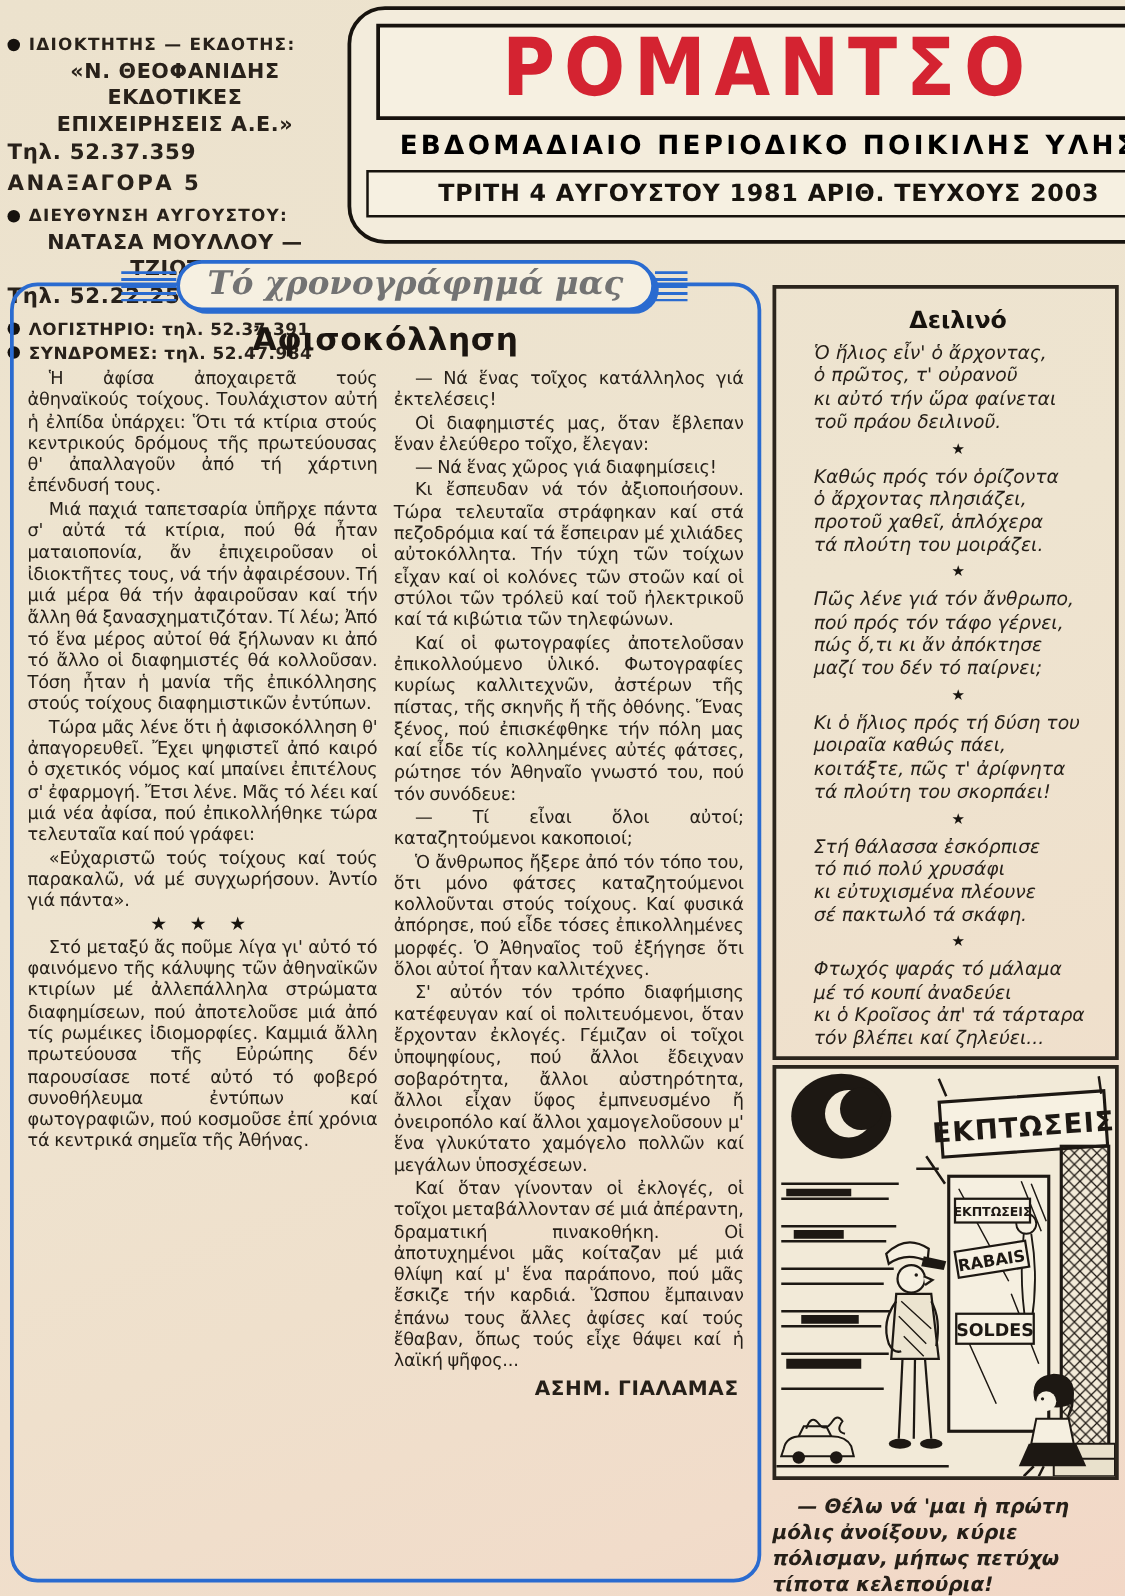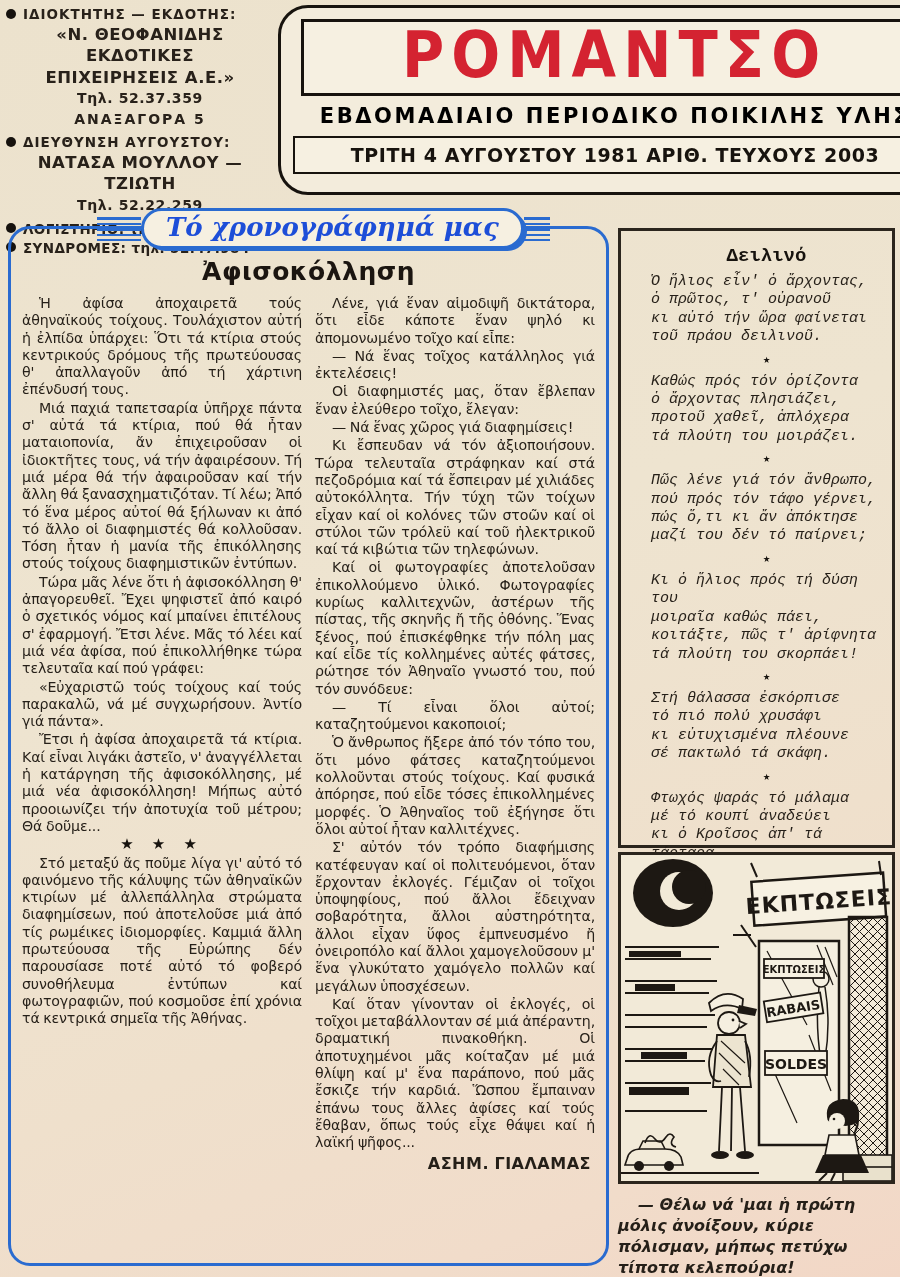--- a/index.html
+++ b/index.html
@@ -2,56 +2,56 @@
 <html><head>
 <meta charset="utf-8">
 <style>
   html,body{margin:0;padding:0;background:#b8b0a0;}
   .page{
     position:relative;width:900px;height:1277px;margin:0 auto;overflow:hidden;
     background:linear-gradient(158deg,#ece2cd 0%,#eee4d0 45%,#efe0cc 70%,#f1dcca 88%,#f2d7c6 100%);
     font-family:"DejaVu Sans",sans-serif;color:#28211a;
   }
   
-  .pub{position:absolute;left:6px;top:4px;width:268px;}
+  .pub{position:absolute;left:6px;top:26px;width:268px;}
   .pub .brow{display:flex;align-items:flex-start;gap:7px;margin-top:2px;}
   .bullet{width:10px;height:10px;border-radius:50%;background:#16120e;flex:0 0 auto;margin-top:3px;}
   .pub .lab{font-size:13.5px;font-weight:700;letter-spacing:1px;}
   .pub .big{font-size:16.5px;font-weight:800;text-align:center;line-height:1.3;letter-spacing:.5px;}
-  .pub .mid{font-size:14px;font-weight:700;text-align:center;line-height:1.45;letter-spacing:.6px;}
+  .pub .mid{font-size:17px;font-weight:700;text-align:left;line-height:1.45;letter-spacing:.6px;}
   .pub .inrow{font-size:13.5px;font-weight:700;letter-spacing:.4px;margin-top:1px;}
   
   .masthead{position:absolute;left:278px;top:5px;width:674px;height:190px;
     border:3px solid #17130e;border-radius:30px;background:#f3ecdc;box-sizing:border-box;}
   .logoBox{margin:11px 20px 0;border:3px solid #17130e;text-align:center;padding:4px 2px 7px;background:#f6f0e1;}
   .logo{font-size:57px;font-weight:900;color:#d42331;letter-spacing:7px;line-height:1.05;
     display:inline-block;transform:scaleY(1.12) scaleX(1.01);white-space:nowrap;}
   .subTitle{text-align:center;font-size:21px;font-weight:700;letter-spacing:2.6px;margin-top:8px;color:#000000;white-space:nowrap;}
   .dateBox{margin:8px 12px 0;border:2.5px solid #17130e;text-align:center;padding:6px 2px;background:#f6f0e1;}
   .dateLine{font-size:19px;font-weight:800;letter-spacing:.6px;color:#17130e;white-space:nowrap;}
   
   .artBox{position:absolute;left:8px;top:226px;width:601px;height:1040px;box-sizing:border-box;
     border:3.5px solid #2a6bd0;border-radius:22px;}
   .secLabelWrap{position:absolute;top:-21px;left:86px;display:flex;align-items:center;}
   .stripes{height:24px;background:repeating-linear-gradient(to bottom,#2a6bd0 0 2.5px,rgba(0,0,0,0) 2.5px 5.5px);}
   .stripes.l{width:44px;}
   .stripes.r{width:26px;}
   .secPill{border:3px solid #2a6bd0;border-radius:40px;background:#f6f0e1;padding:1px 22px 4px;
     box-shadow:4px 3px 0 -1px #2a6bd0;}
-  .secPill span{font-family:"DejaVu Serif",serif;font-style:italic;font-weight:700;font-size:26px;color:#1d4ed8;white-space:nowrap;}
+  .secPill span{font-family:"DejaVu Serif",serif;font-style:italic;font-weight:700;font-size:26px;color:#737373;white-space:nowrap;}
   .artTitle{text-align:center;font-size:25px;font-weight:800;margin-top:28px;color:#1b1510;letter-spacing:.5px;}
   .cols{display:flex;gap:13px;padding:9px 11px 0;}
   .col{width:284px;font-size:14.2px;line-height:17.3px;text-align:justify;color:#251f18;
     letter-spacing:-.15px;word-spacing:-.6px;}
   .col p{margin:0 0 1px;text-indent:17px;}
   .starDiv{text-align:center;font-size:15px;letter-spacing:7px;margin:7px 0 6px;text-indent:0 !important;color:#17130e;}
   .sig{text-align:right;font-weight:800;font-size:16px;margin-top:3px;padding-right:4px;letter-spacing:.5px;}
   
   .poemBox{position:absolute;left:618px;top:228px;width:277px;height:620px;box-sizing:border-box;
-    border:3px solid #2b251d;padding:14px 10px 0 30px;font-family:Liberation Mono, monospace;}
+    border:3px solid #2b251d;padding:14px 10px 0 30px;}
   .poemTitle{text-align:center;font-size:19px;font-weight:800;color:#17130e;margin-bottom:4px;}
   .stanza{font-style:italic;font-size:15px;line-height:18.4px;white-space:pre-line;margin-top:6px;color:#251f18;}
   .poemSep{text-align:center;font-size:12px;margin-top:5px;color:#17130e;}
   
   .cartoonBox{position:absolute;left:618px;top:852px;width:277px;height:332px;box-sizing:border-box;
     border:3px solid #2b251d;background:#f2ead8;}
   .caption{position:absolute;left:618px;top:1194px;width:280px;font-size:16px;font-style:italic;
     font-weight:600;line-height:1.32;color:#251f18;}
   .caption .cap{text-indent:20px;}
 </style>
@@ -104,26 +104,24 @@
     </div>
 
     <div class="artTitle">Ἀφισοκόλληση</div>
 
     <div class="cols">
       <div class="col">
         <p>Ἡ ἀφίσα ἀποχαιρετᾶ τούς ἀθηναϊκούς τοίχους. Τουλάχιστον αὐτή ἡ ἐλπίδα ὑπάρχει: Ὅτι τά κτίρια στούς κεντρικούς δρόμους τῆς πρωτεύουσας θ' ἀπαλλαγοῦν ἀπό τή χάρτινη ἐπένδυσή τους.</p>
         <p>Μιά παχιά ταπετσαρία ὑπῆρχε πάντα σ' αὐτά τά κτίρια, πού θά ἦταν ματαιοπονία, ἄν ἐπιχειροῦσαν οἱ ἰδιοκτῆτες τους, νά τήν ἀφαιρέσουν. Τή μιά μέρα θά τήν ἀφαιροῦσαν καί τήν ἄλλη θά ξανασχηματιζόταν. Τί λέω; Ἀπό τό ἕνα μέρος αὐτοί θά ξήλωναν κι ἀπό τό ἄλλο οἱ διαφημιστές θά κολλοῦσαν. Τόση ἦταν ἡ μανία τῆς ἐπικόλλησης στούς τοίχους διαφημιστικῶν ἐντύπων.</p>
         <p>Τώρα μᾶς λένε ὅτι ἡ ἀφισοκόλληση θ' ἀπαγορευθεῖ. Ἔχει ψηφιστεῖ ἀπό καιρό ὁ σχετικός νόμος καί μπαίνει ἐπιτέλους σ' ἐφαρμογή. Ἔτσι λένε. Μᾶς τό λέει καί μιά νέα ἀφίσα, πού ἐπικολλήθηκε τώρα τελευταῖα καί πού γράφει:</p>
         <p>«Εὐχαριστῶ τούς τοίχους καί τούς παρακαλῶ, νά μέ συγχωρήσουν. Ἀντίο γιά πάντα».</p>
-        <p>Ἔτσι ἡ ἀφίσα ἀποχαιρετᾶ τά κτίρια. Καί εἶναι λιγάκι ἀστεῖο, ν' ἀναγγέλλεται ἡ κατάργηση τῆς ἀφισοκόλλησης, μέ μιά νέα ἀφισοκόλληση! Μήπως αὐτό προοιωνίζει τήν ἀποτυχία τοῦ μέτρου; Θά δοῦμε...</p>
         <p class="starDiv">★ ★ ★</p>
         <p>Στό μεταξύ ἄς ποῦμε λίγα γι' αὐτό τό φαινόμενο τῆς κάλυψης τῶν ἀθηναϊκῶν κτιρίων μέ ἀλλεπάλληλα στρώματα διαφημίσεων, πού ἀποτελοῦσε μιά ἀπό τίς ρωμέικες ἰδιομορφίες. Καμμιά ἄλλη πρωτεύουσα τῆς Εὐρώπης δέν παρουσίασε ποτέ αὐτό τό φοβερό συνοθήλευμα ἐντύπων καί φωτογραφιῶν, πού κοσμοῦσε ἐπί χρόνια τά κεντρικά σημεῖα τῆς Ἀθήνας.</p>
       </div>
       <div class="col">
-        <p>Λένε, γιά ἕναν αἱμοδιψῆ δικτάτορα, ὅτι εἶδε κάποτε ἕναν ψηλό κι ἀπομονωμένο τοῖχο καί εἶπε:</p>
         <p>— Νά ἕνας τοῖχος κατάλληλος γιά ἐκτελέσεις!</p>
         <p>Οἱ διαφημιστές μας, ὅταν ἔβλεπαν ἕναν ἐλεύθερο τοῖχο, ἔλεγαν:</p>
         <p>— Νά ἕνας χῶρος γιά διαφημίσεις!</p>
         <p>Κι ἔσπευδαν νά τόν ἀξιοποιήσουν. Τώρα τελευταῖα στράφηκαν καί στά πεζοδρόμια καί τά ἔσπειραν μέ χιλιάδες αὐτοκόλλητα. Τήν τύχη τῶν τοίχων εἶχαν καί οἱ κολόνες τῶν στοῶν καί οἱ στύλοι τῶν τρόλεϋ καί τοῦ ἠλεκτρικοῦ καί τά κιβώτια τῶν τηλεφώνων.</p>
         <p>Καί οἱ φωτογραφίες ἀποτελοῦσαν ἐπικολλούμενο ὑλικό. Φωτογραφίες κυρίως καλλιτεχνῶν, ἀστέρων τῆς πίστας, τῆς σκηνῆς ἤ τῆς ὀθόνης. Ἕνας ξένος, πού ἐπισκέφθηκε τήν πόλη μας καί εἶδε τίς κολλημένες αὐτές φάτσες, ρώτησε τόν Ἀθηναῖο γνωστό του, πού τόν συνόδευε:</p>
         <p>— Τί εἶναι ὅλοι αὐτοί; καταζητούμενοι κακοποιοί;</p>
         <p>Ὁ ἄνθρωπος ἤξερε ἀπό τόν τόπο του, ὅτι μόνο φάτσες καταζητούμενοι κολλοῦνται στούς τοίχους. Καί φυσικά ἀπόρησε, πού εἶδε τόσες ἐπικολλημένες μορφές. Ὁ Ἀθηναῖος τοῦ ἐξήγησε ὅτι ὅλοι αὐτοί ἦταν καλλιτέχνες.</p>
         <p>Σ' αὐτόν τόν τρόπο διαφήμισης κατέφευγαν καί οἱ πολιτευόμενοι, ὅταν ἔρχονταν ἐκλογές. Γέμιζαν οἱ τοῖχοι ὑποψηφίους, πού ἄλλοι ἔδειχναν σοβαρότητα, ἄλλοι αὐστηρότητα, ἄλλοι εἶχαν ὕφος ἐμπνευσμένο ἤ ὀνειροπόλο καί ἄλλοι χαμογελοῦσουν μ' ἕνα γλυκύτατο χαμόγελο πολλῶν καί μεγάλων ὑποσχέσεων.</p>
         <p>Καί ὅταν γίνονταν οἱ ἐκλογές, οἱ τοῖχοι μεταβάλλονταν σέ μιά ἀπέραντη, δραματική πινακοθήκη. Οἱ ἀποτυχημένοι μᾶς κοίταζαν μέ μιά θλίψη καί μ' ἕνα παράπονο, πού μᾶς ἔσκιζε τήν καρδιά. Ὥσπου ἔμπαιναν ἐπάνω τους ἄλλες ἀφίσες καί τούς ἔθαβαν, ὅπως τούς εἶχε θάψει καί ἡ λαϊκή ψῆφος...</p>
         <div class="sig">ΑΣΗΜ. ΓΙΑΛΑΜΑΣ</div>

